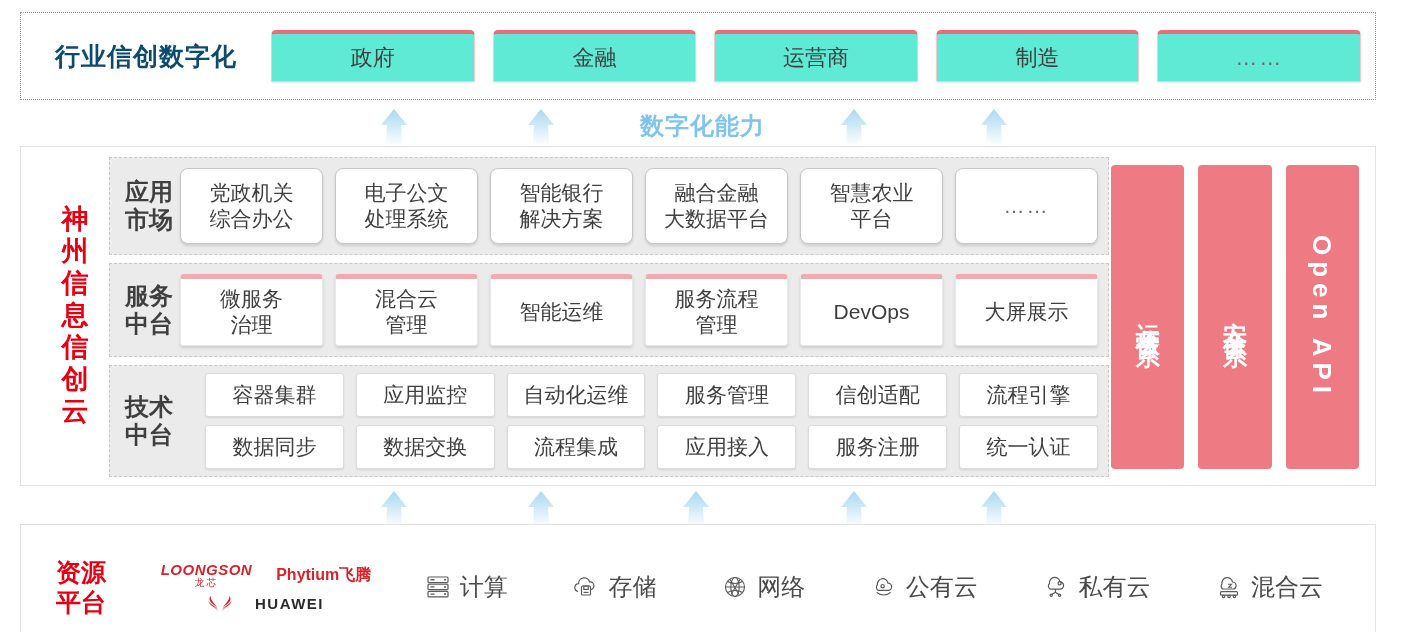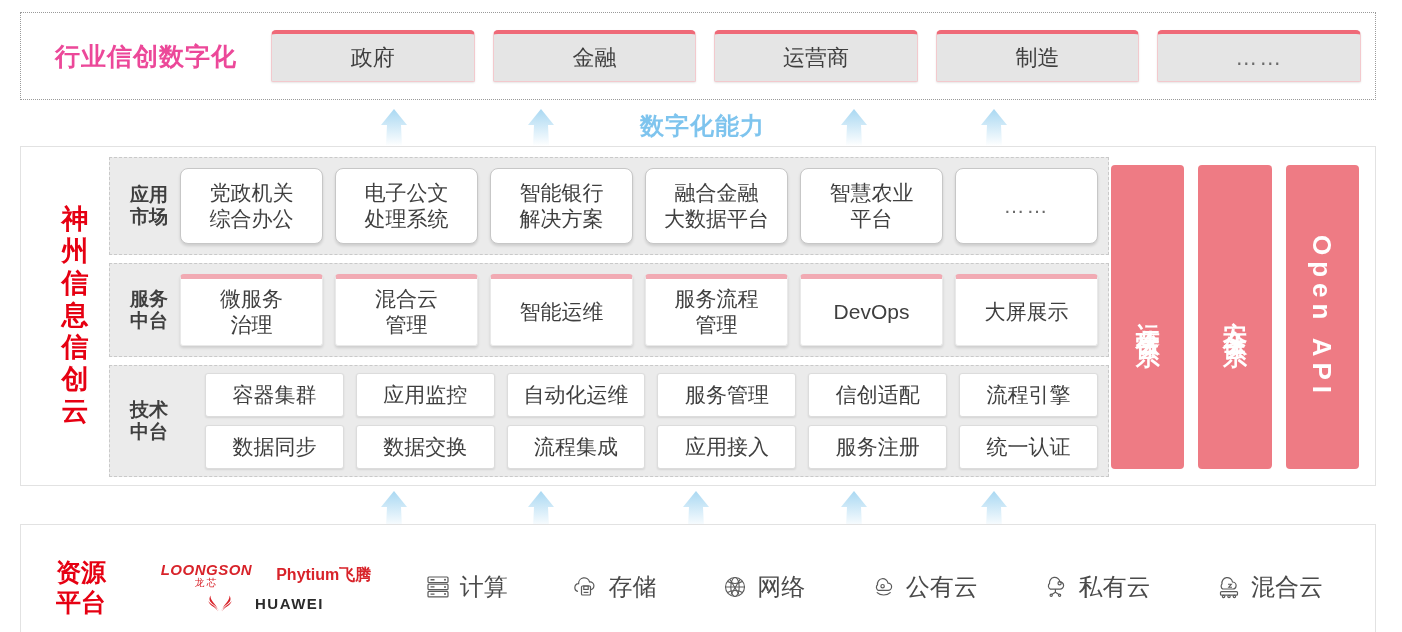--- a/index.html
+++ b/index.html
@@ -14,29 +14,29 @@
 
   
   .industry-band{
     position:absolute;left:20px;top:12px;width:1356px;height:88px;
     border:1px dotted #9a9a9a;
     box-sizing:border-box;
     display:flex;align-items:center;
   }
   .industry-title{
     width:250px;flex:none;text-align:center;
-    font-size:25px;font-weight:bold;color:#ec4899;
+    font-size:25px;font-weight:bold;color:#0c4a6e;
     letter-spacing:1px;
   }
   .industry-boxes{
     flex:1;display:flex;gap:18px;padding-right:14px;
   }
   .ind-box{
     flex:1;height:52px;
-    background:#e5e5e5;
+    background:#5eead4;
     border:1px solid #f3c9cd;
     border-top:4px solid #ef6a78;
     border-radius:5px 5px 2px 2px;
     box-shadow:0 1px 2px rgba(0,0,0,.10);
     display:flex;align-items:center;justify-content:center;
     font-size:22px;color:#3f3f3f;
     box-sizing:border-box;
   }
   .ind-box.dots{font-size:22px;letter-spacing:2px;color:#6b6b6b;}
 
@@ -73,21 +73,21 @@
     background:#ebebeb;border:1px dashed #c9c9c9;
     box-sizing:border-box;display:flex;align-items:center;
     padding:0 10px 0 8px;
   }
   .layer.app{height:98px;}
   .layer.svc{height:94px;}
   .layer.tech{height:112px;}
 
   .layer-label{
     width:62px;flex:none;text-align:center;
-    font-size:19px;font-weight:bold;color:#3f3f3f;line-height:1.18;
+    font-size:24px;font-weight:bold;color:#3f3f3f;line-height:1.18;
   }
   .layer-label span{display:block;}
 
   .cells{flex:1;display:flex;gap:12px;}
   .cells.stack{flex-direction:column;gap:8px;}
   .cells.stack .row{display:flex;gap:12px;flex:1;margin-left:25px;}
 
   .cell{
     flex:1;background:#ffffff;
     display:flex;align-items:center;justify-content:center;

